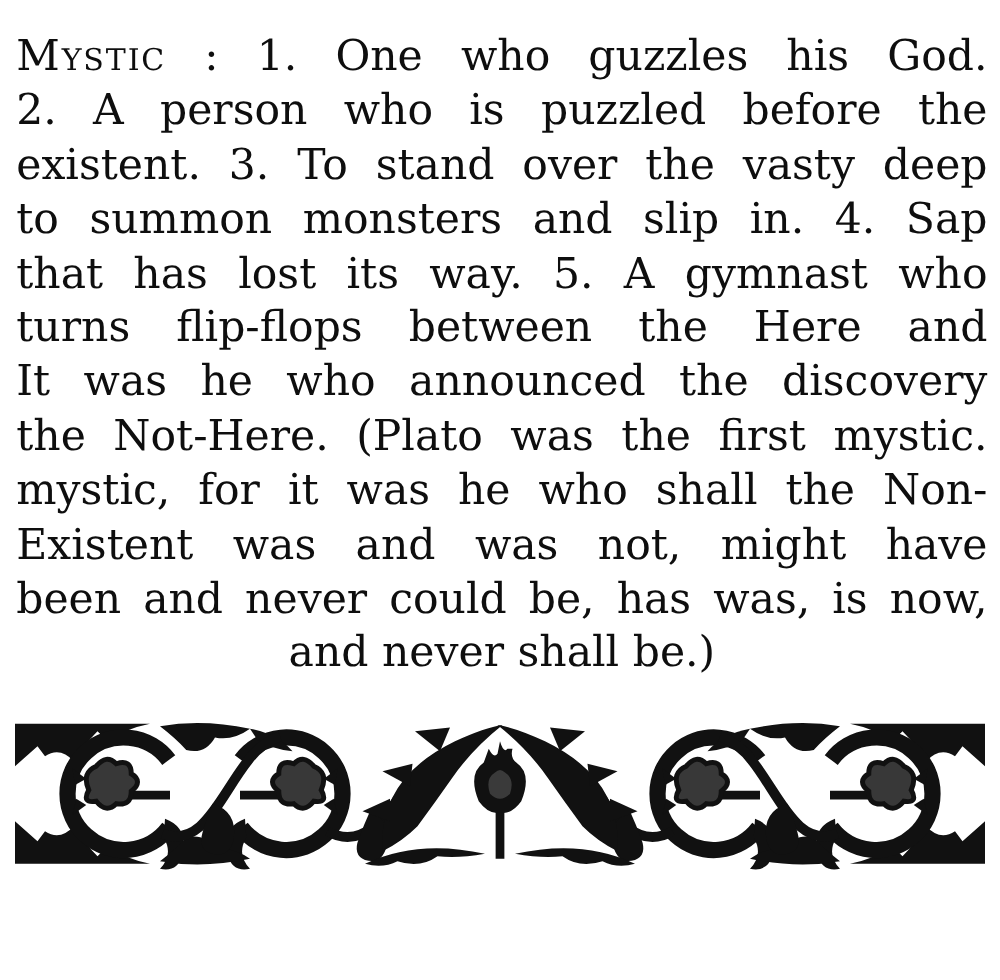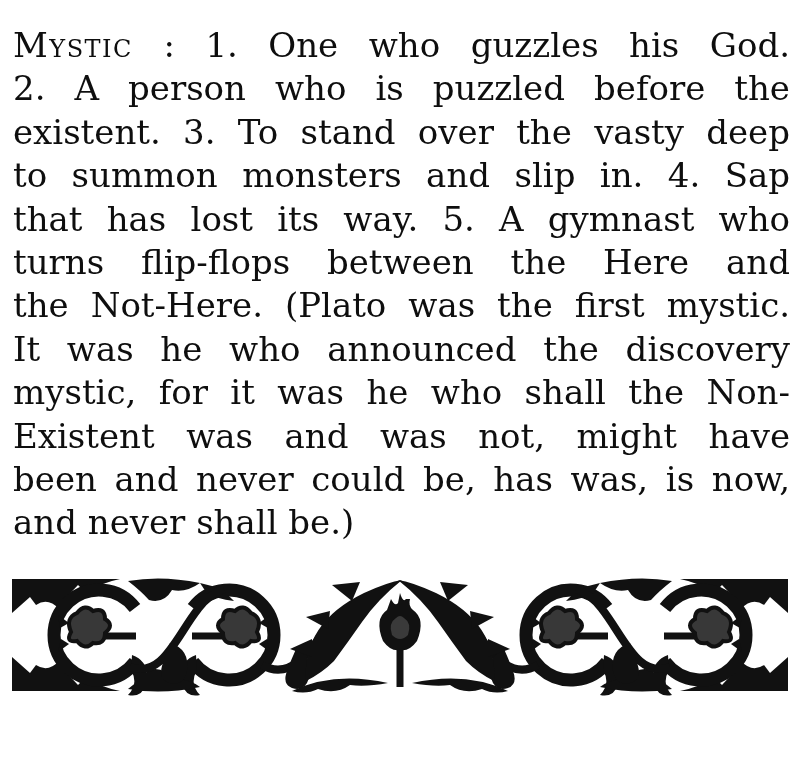--- a/index.html
+++ b/index.html
@@ -32,21 +32,21 @@
     color: #0e0e0e;
   }
   
   .line::after {
     content: "";
     display: inline-block;
     width: 100%;
     height: 0;
   }
   .line.last {
-    text-align: left;
+    text-align: center;
   }
   .line.last::after {
     content: none;
   }
   .term {
     font-variant: small-caps;
     letter-spacing: 1.5px;
   }
   .ornament-wrap {
     margin: 28px 10px 0 10px;
@@ -62,22 +62,22 @@
 
 <main class="page">
 
   <section class="text-block">
     <div class="line"><span class="term">Mystic</span> <span>: 1. One who guzzles his God.</span></div>
     <div class="line">2. A person who is puzzled before the</div>
     <div class="line">existent. 3. To stand over the vasty deep</div>
     <div class="line">to summon monsters and slip in. 4. Sap</div>
     <div class="line">that has lost its way. 5. A gymnast who</div>
     <div class="line">turns flip-flops between the Here and</div>
+    <div class="line">It was he who announced the discovery</div>
     <div class="line">the Not-Here. (Plato was the first mystic.</div>
-    <div class="line">It was he who announced the discovery</div>
     <div class="line">mystic, for it was he who shall the Non-</div>
     <div class="line">Existent was and was not, might have</div>
     <div class="line">been and never could be, has was, is now,</div>
     <div class="line last">and never shall be.)</div>
   </section>
 
   <div class="ornament-wrap">
     <svg viewBox="0 0 780 124" xmlns="http://www.w3.org/2000/svg" aria-hidden="true">
       <defs>
 

